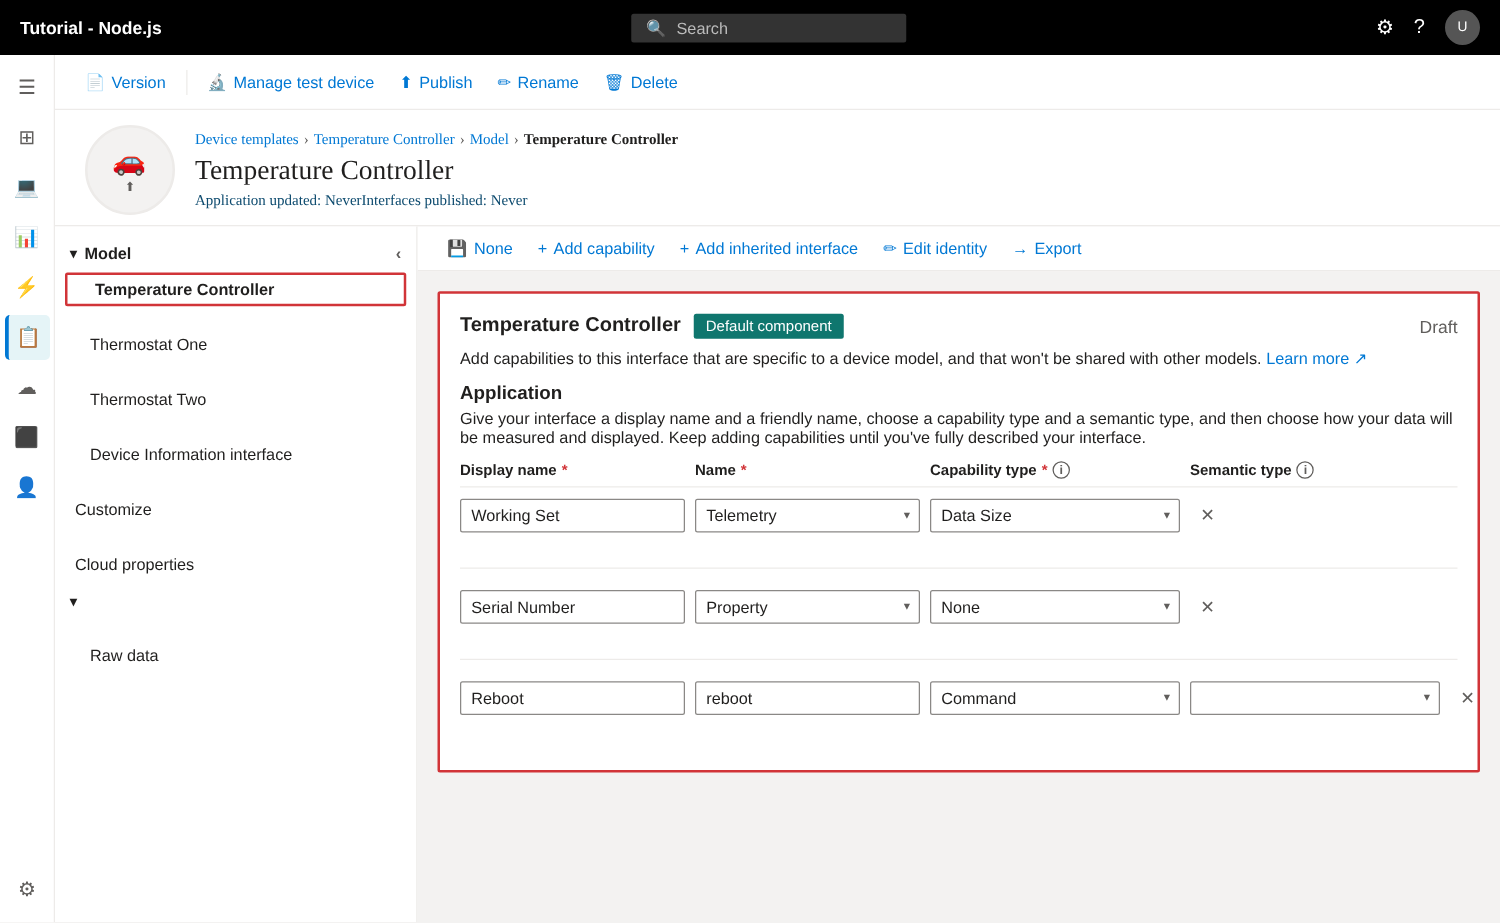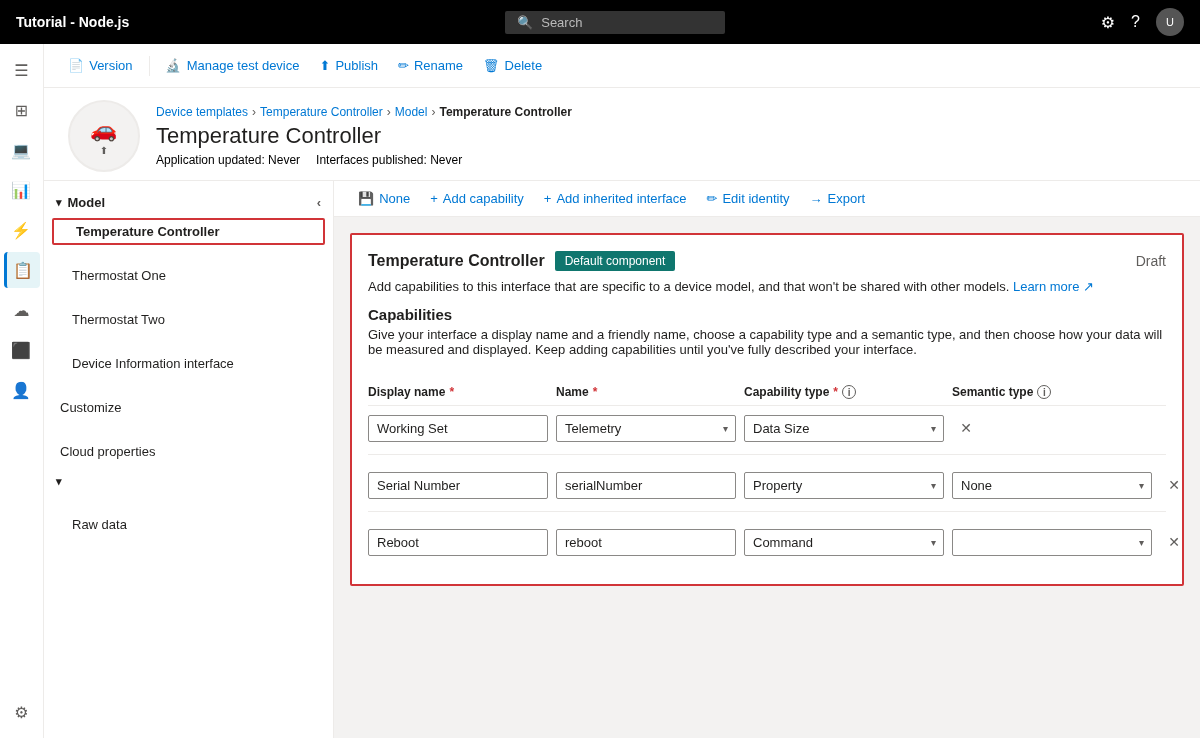--- a/index.html
+++ b/index.html
@@ -87,27 +87,27 @@
     }
     .device-icon {
       width: 72px; height: 72px;
       border-radius: 50%;
       background: #f3f2f1;
       border: 2px solid #edebe9;
       display: flex; flex-direction: column; align-items: center; justify-content: center;
       color: #605e5c; font-size: 22px;
     }
     .device-icon-sub { font-size: 10px; margin-top: 2px; }
-    .page-header-info { flex: 1; }
+    .page-header-info { flex: 1; font-family: Liberation Serif, serif; }
     .breadcrumb { font-size: 12px; color: #0078d4; display: flex; align-items: center; gap: 4px; margin-bottom: 4px; }
     .breadcrumb span { color: #605e5c; }
     .breadcrumb a { color: #0078d4; text-decoration: none; }
     .breadcrumb .current { color: #201f1e; font-weight: 600; }
     .page-title { font-size: 22px; font-weight: 400; color: #201f1e; margin-bottom: 4px; }
-    .page-meta { font-size: 12px; color: #000000; display: flex; gap: 16px; }
+    .page-meta { font-size: 12px; color: #0c4a6e; display: flex; }
 
     
     .content-body { display: flex; flex: 1; overflow: hidden; }
 
     
     .sidebar {
       width: 290px;
       background: #fff;
       border-right: 1px solid #edebe9;
       overflow-y: auto;
@@ -179,21 +179,21 @@
       color: #fff;
       font-size: 12px;
       padding: 3px 10px;
       border-radius: 2px;
     }
     .draft-label { color: #605e5c; font-size: 14px; }
     .interface-desc { font-size: 13px; color: #201f1e; margin-bottom: 12px; }
     .learn-more { color: #0078d4; text-decoration: none; }
     .capabilities-section { margin-top: 8px; }
     .capabilities-title { font-size: 15px; font-weight: 600; margin-bottom: 4px; }
-    .capabilities-desc { font-size: 13px; color: #201f1e; margin-bottom: 28px; }
+    .capabilities-desc { font-size: 13px; color: #201f1e; margin-bottom: 12px; }
 
     
     .cap-header {
       display: grid;
       grid-template-columns: 180px 180px 200px 200px 40px 40px;
       gap: 8px;
       padding: 0 0 6px 0;
       border-bottom: 1px solid #edebe9;
       margin-bottom: 8px;
     }
@@ -208,21 +208,21 @@
       border: 1px solid #605e5c;
       display: inline-flex; align-items: center; justify-content: center;
       font-size: 10px; color: #605e5c; cursor: pointer;
     }
 
     
     .cap-row {
       display: grid;
       grid-template-columns: 180px 180px 200px 200px 40px 40px;
       gap: 8px;
-      margin-bottom: 12px;
+      margin-bottom: 28px;
       align-items: center;
     }
     .cap-input {
       width: 100%;
       border: 1px solid #8a8886;
       border-radius: 2px;
       padding: 5px 8px;
       font-size: 13px;
       color: #201f1e;
       background: #fff;
@@ -411,21 +411,21 @@
                 <span class="default-component-badge">Default component</span>
               </div>
               <span class="draft-label">Draft</span>
             </div>
             <div class="interface-desc">
               <span>Add capabilities to this interface that are specific to a device model, and that won't be shared with other models.</span>
               <a href="#" class="learn-more"> <span>Learn more</span> ↗</a>
             </div>
 
             <div class="capabilities-section">
-              <div class="capabilities-title">Capabilities</div>
+              <div class="capabilities-title">Application</div>
               <div class="capabilities-desc">Give your interface a display name and a friendly name, choose a capability type and a semantic type, and then choose how your data will be measured and displayed. Keep adding capabilities until you've fully described your interface.</div>
 
               <div class="cap-header">
                 <div class="cap-header-cell">
                   <span>Display name</span>
                   <span class="required">*</span>
                 </div>
                 <div class="cap-header-cell">
                   <span>Name</span>
                   <span class="required">*</span>
@@ -461,21 +461,20 @@
                   <span class="select-chevron">▾</span>
                 </div>
                 <button class="cap-action-btn">✕</button>
 
               </div>
 
               <hr class="cap-divider">
 
               <div class="cap-row">
                 <input class="cap-input" type="text" value="Serial Number" style="">
-                <input class="cap-input" type="text" value="serialNumber" style="">
                 <div class="cap-select-wrapper">
                   <select class="cap-select">
                     <option>Telemetry</option>
                     <option selected="">Property</option>
                     <option>Command</option>
                   </select>
                   <span class="select-chevron">▾</span>
                 </div>
                 <div class="cap-select-wrapper">
                   <select class="cap-select">

